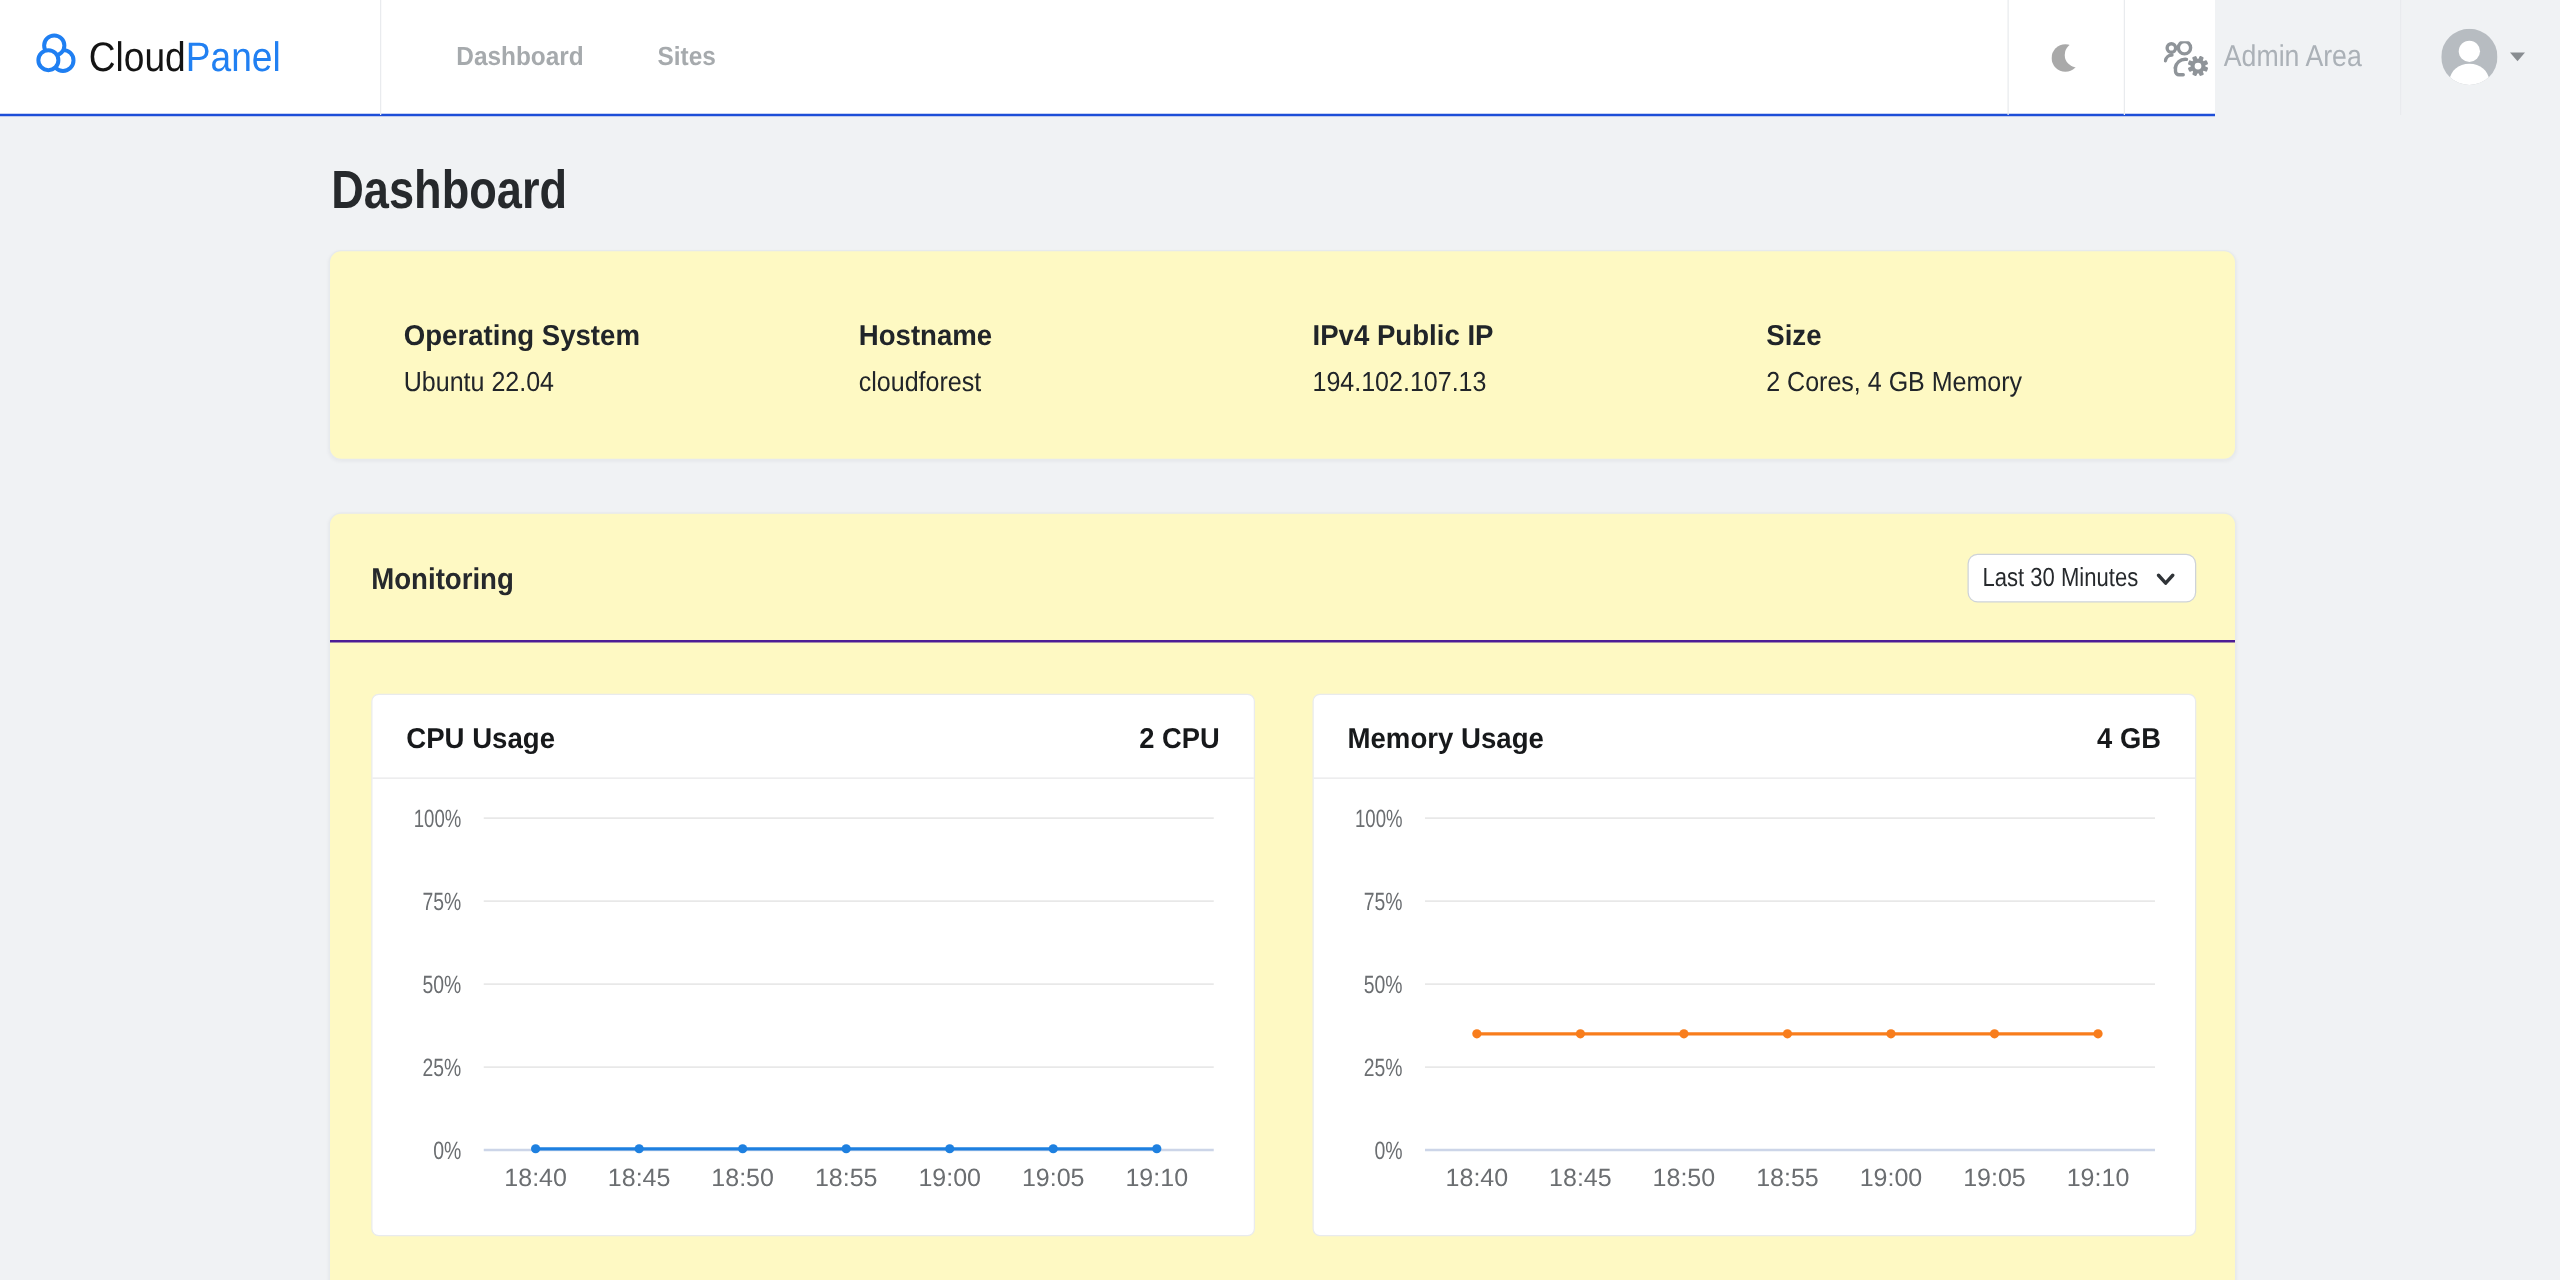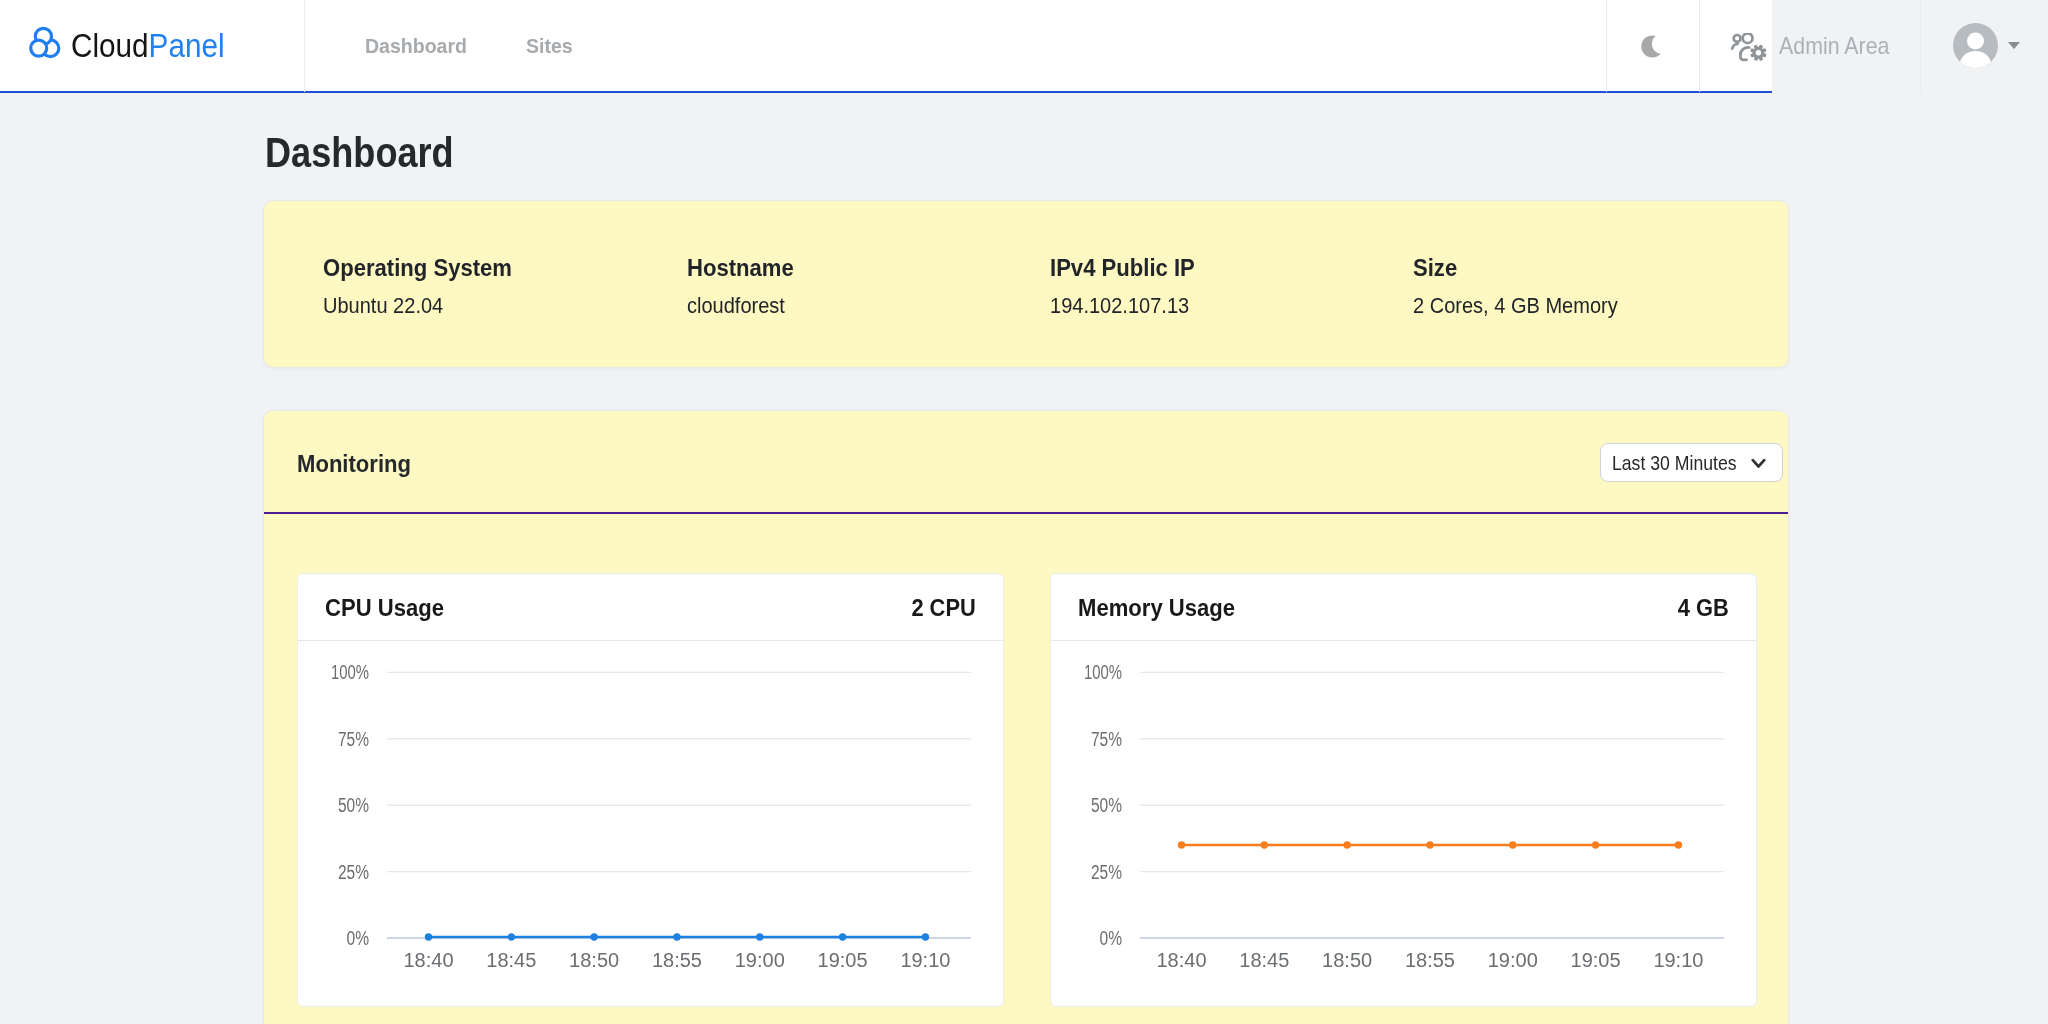--- a/index.html
+++ b/index.html
@@ -19,24 +19,24 @@
   
   h1 { position:absolute; left:265px; top:127px; font-size:43px; line-height:50px; font-weight:700; color:#26292c; transform:scaleX(.84); transform-origin:left top; white-space:nowrap; }
   .card { position:absolute; background:#fef9c3; border:1px solid #e7eaed; border-radius:10px; box-shadow:0 1px 3px rgba(20,30,40,.04); }
   #infocard { left:263px; top:200px; width:1526px; height:168px; }
   .ilabel { position:absolute; top:52px; font-size:23px; font-weight:700; color:#212529; line-height:30px; transform:scaleX(.96); transform-origin:left top; white-space:nowrap; }
   .ival { position:absolute; top:90px; font-size:22px; font-weight:400; color:#212529; line-height:30px; transform:scaleX(.91); transform-origin:left top; white-space:nowrap; }
 
   #moncard { left:263px; top:410px; width:1526px; height:620px; border-radius:10px 10px 0 0; }
   #montitle { position:absolute; left:33px; top:38px; font-size:24px; font-weight:700; color:#26292c; line-height:30px; transform:scaleX(.92); transform-origin:left top; white-space:nowrap; }
   #monhdr { position:absolute; left:0; top:0; width:100%; height:103px; border-bottom:2px solid #4c1d95; }
-  #sel { position:absolute; left:1310px; top:32px; width:183px; height:39px; border:1px solid #ced3d9; border-radius:8px; background:#fff;margin-left:26px; }
+  #sel { position:absolute; left:1310px; top:32px; width:183px; height:39px; border:1px solid #ced3d9; border-radius:8px; background:#fff; }
   #sel span { position:absolute; left:11px; top:8px; font-size:21px; line-height:22px; color:#26292c; transform:scaleX(.84); transform-origin:left top; white-space:nowrap; }
 
-  .chartcard { position:absolute; top:162px; width:707px; height:434px; background:#fff; border:1px solid #e9ebed; border-radius:6px;text-decoration:underline; }
+  .chartcard { position:absolute; top:144px; width:707px; height:434px; background:#fff; border:1px solid #e9ebed; border-radius:6px;text-decoration:underline; }
   #cpucard { left:33px; }
   #memcard { left:786px;text-align:center; }
   .chdr { position:absolute; left:0; top:0; width:100%; height:67px; border-bottom:1px solid #e7e7e9; }
   .ctitle { position:absolute; left:27px; top:19px; font-size:23px; font-weight:700; color:#17191b; line-height:30px; transform:scaleX(.96); transform-origin:left top; white-space:nowrap; }
   .cval { position:absolute; right:27px; top:19px; font-size:23px; font-weight:700; color:#17191b; line-height:30px; transform:scaleX(.95); transform-origin:right top; white-space:nowrap; }
   .plot { position:absolute; left:0; top:67px; }
 </style>
 </head>
 <body>
 

